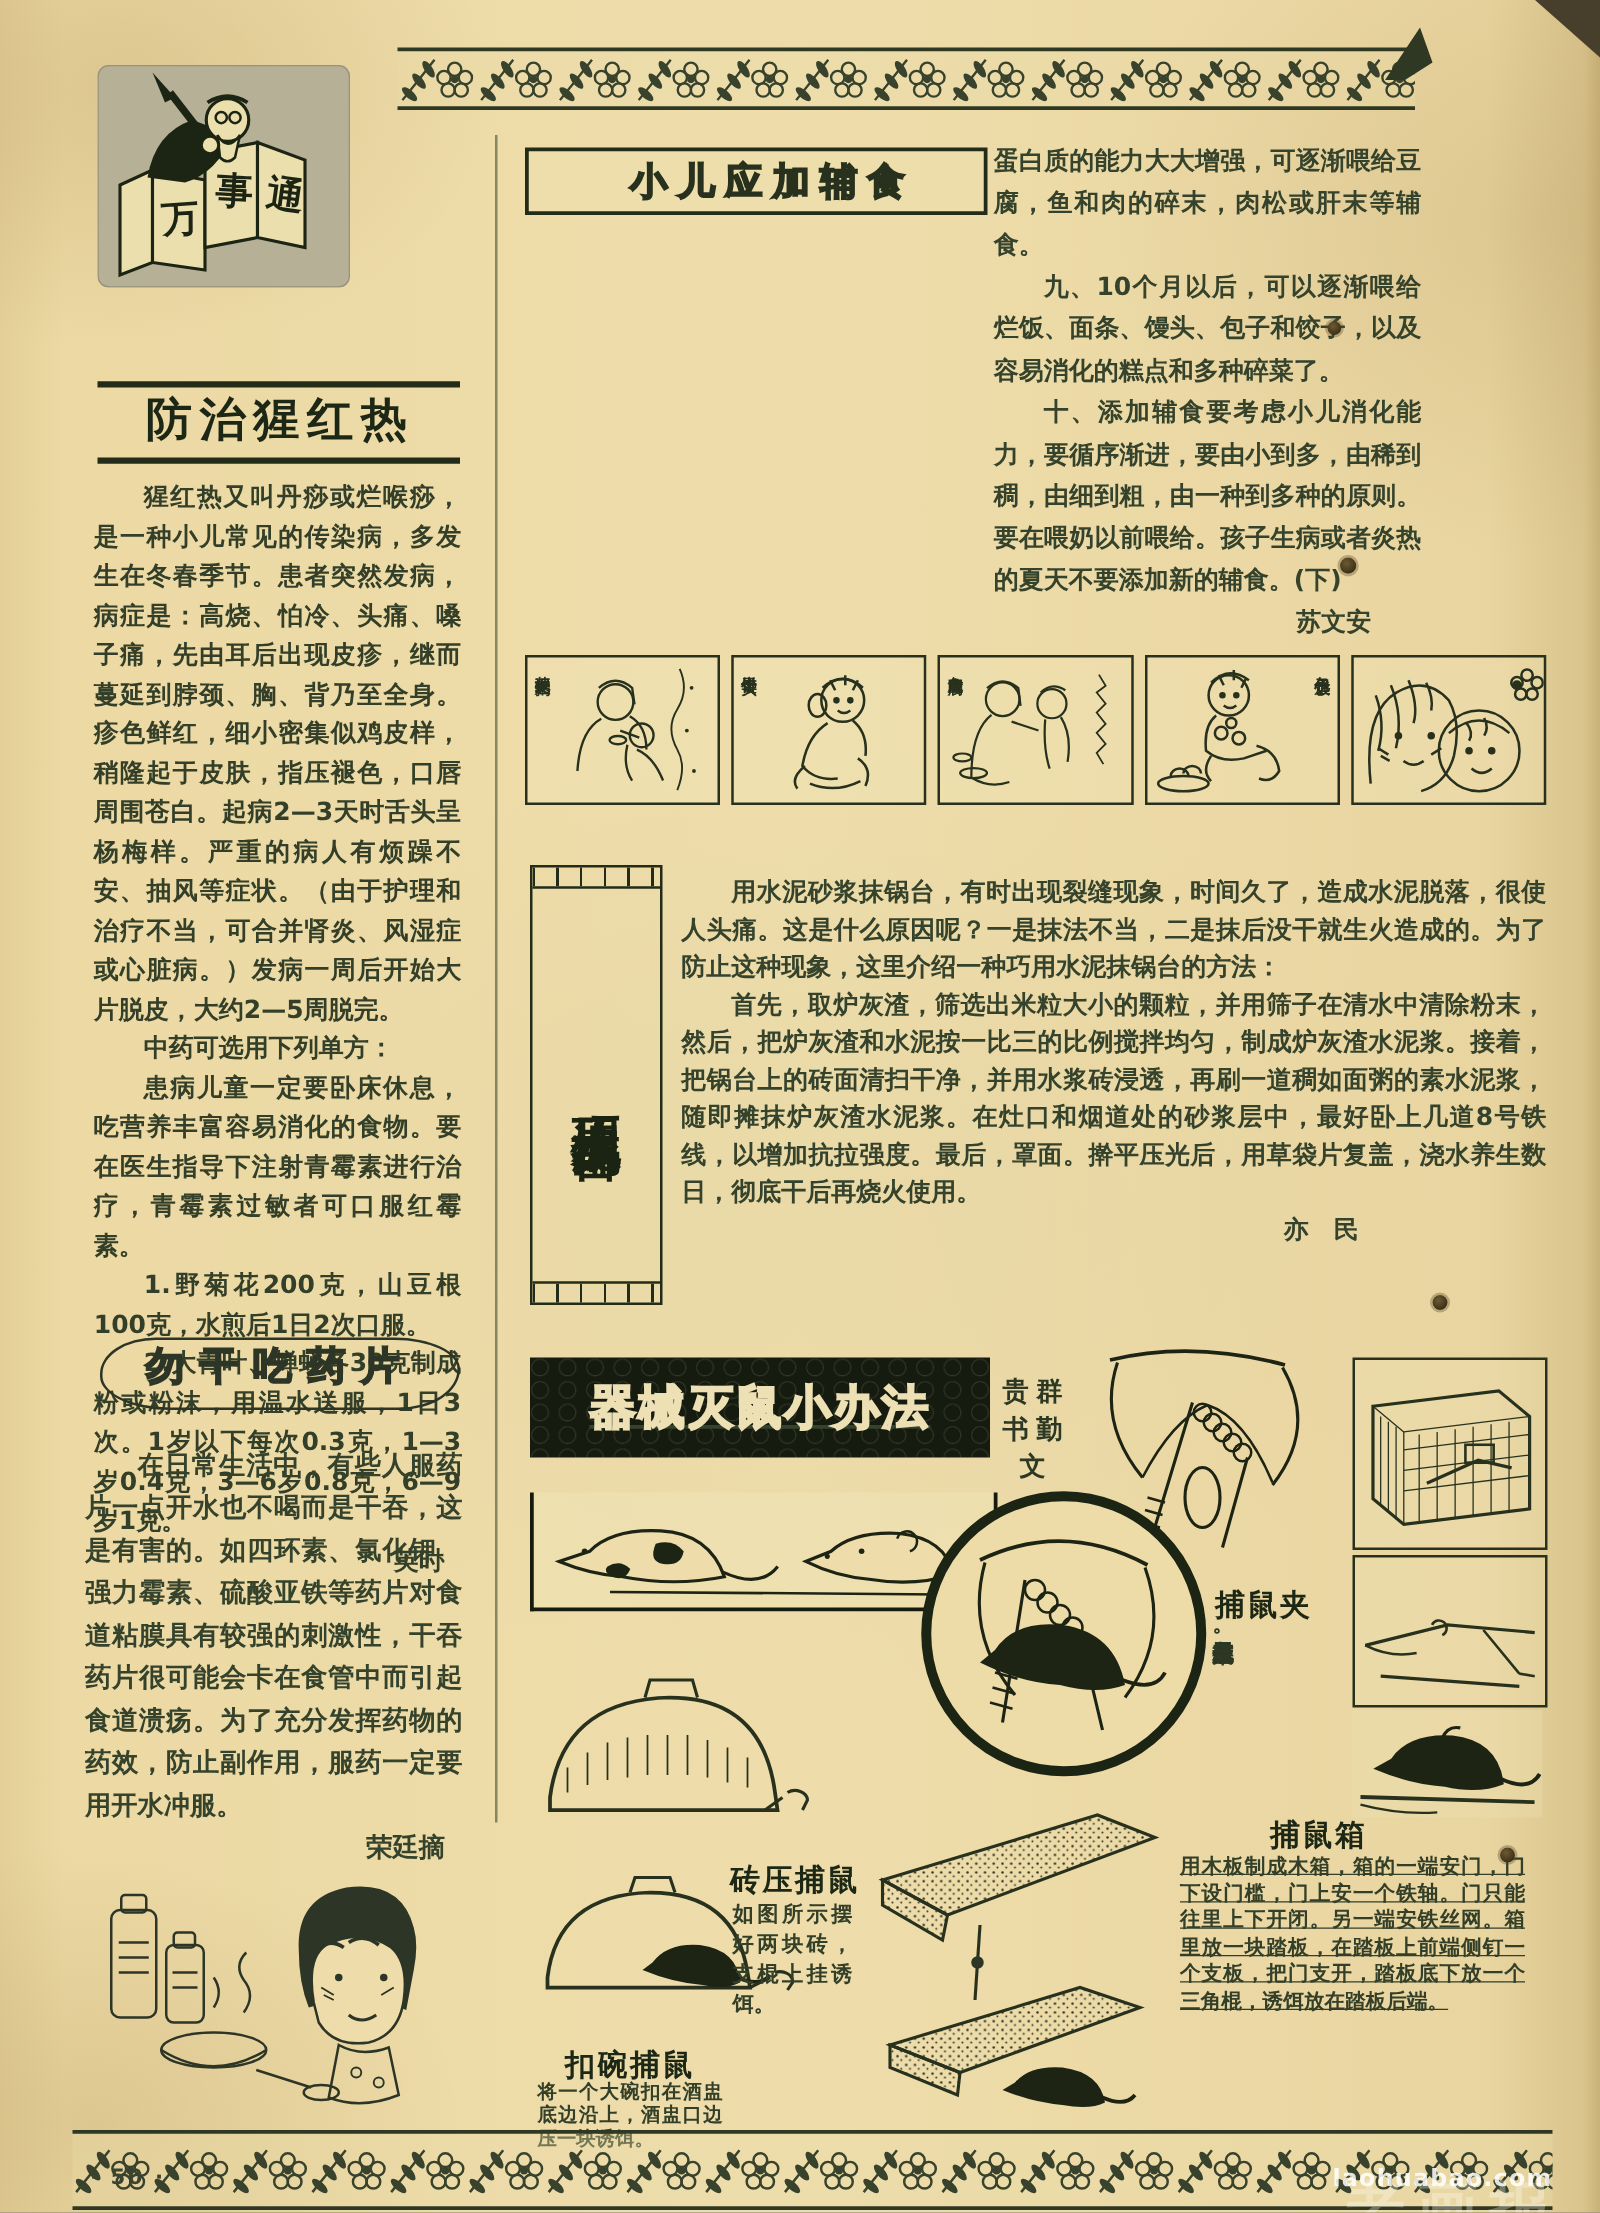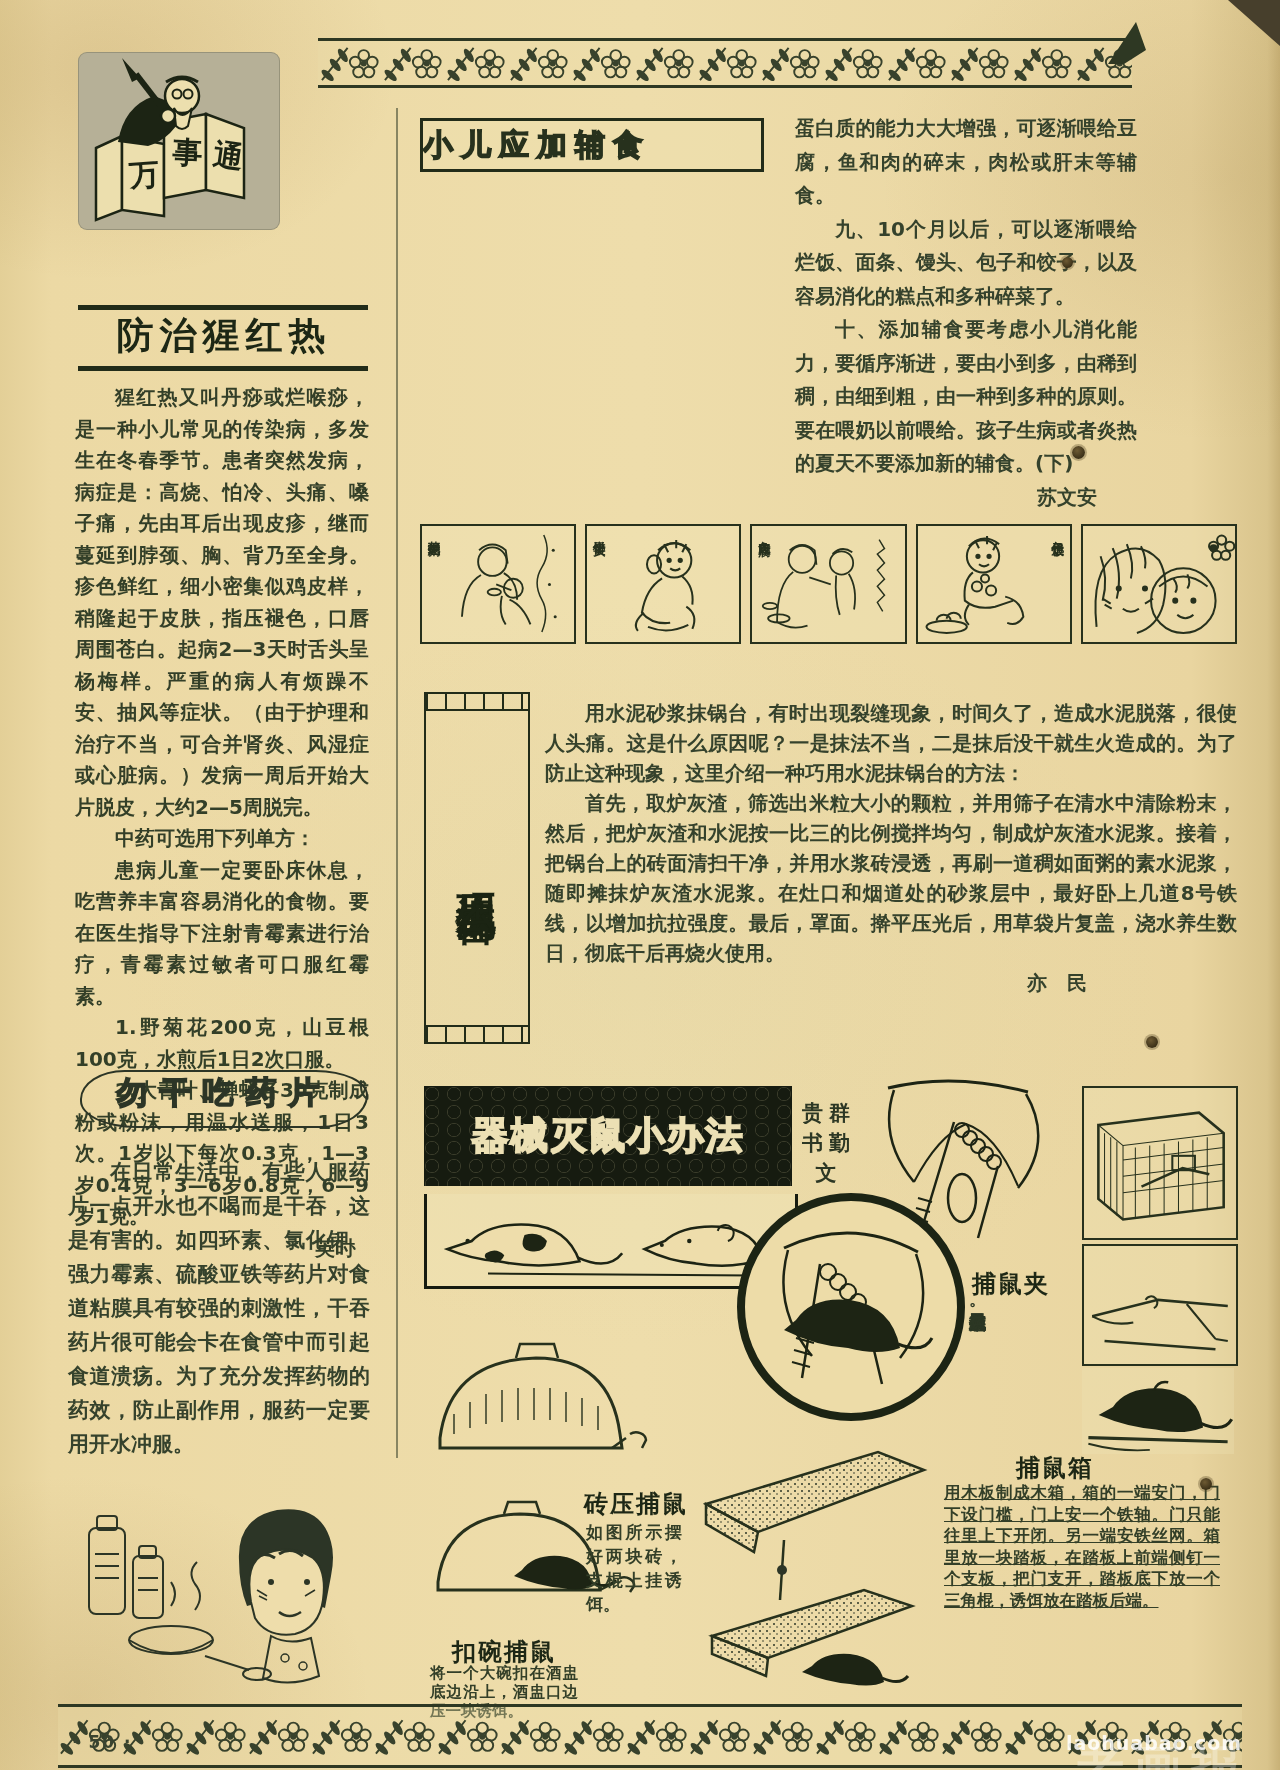--- a/index.html
+++ b/index.html
@@ -27,42 +27,42 @@
   .scartxt{left:75px;width:294px;font-size:20px;line-height:31.5px;text-align:justify;font-weight:600;color:#333f28;}
   .scartxt p{margin:0;}
   .ind{text-indent:2em;}
   .author-line{text-align:right;font-weight:700;padding-right:14px;}
   
   #pills-title{left:80px;top:1070px;width:284px;height:54px;border:2.5px solid #2c3526;border-radius:46px 54px 50px 58px/30px 26px 34px 28px;display:flex;align-items:flex-start;justify-content:center;}
   #pills-title span{font-size:31px;font-weight:900;letter-spacing:12px;color:transparent;-webkit-text-stroke:1.6px #2c3526;white-space:nowrap;}
   #pills-text{left:68px;top:1155px;width:302px;font-size:21px;line-height:34px;text-align:justify;font-weight:600;}
   #pills-text p{margin:0;}
   
-  #infant-title{left:420px;top:118px;width:338px;height:48px;border:3px solid #222c19;display:flex;align-items:center;justify-content:flex-start;background:rgba(238,224,176,.4);}
+  #infant-title{left:420px;top:118px;width:338px;height:48px;border:3px solid #222c19;display:flex;align-items:center;justify-content:center;background:rgba(238,224,176,.4);padding-left:26px;}
   #infant-title span{font-size:30px;font-weight:900;letter-spacing:8px;color:transparent;-webkit-text-stroke:1.5px #27311d;white-space:nowrap;}
   .infcol{font-size:20px;line-height:33.5px;text-align:justify;font-weight:600;}
   .infcol p{margin:0;}
   #inf-left{left:420px;top:196px;width:338px;}
   #inf-right{left:795px;top:112px;width:342px;}
   
   #comics{left:420px;top:524px;width:817px;height:120px;display:flex;gap:9px;}
   .panel{position:relative;border:2.5px solid #27311d;flex:1;background:rgba(240,228,182,.35);}
   .cap{position:absolute;top:5px;left:5px;writing-mode:vertical-rl;text-orientation:upright;font-size:12.5px;font-weight:700;letter-spacing:1px;color:#27311d;line-height:14px;}
   .cap.right{left:auto;right:5px;}
   .panel svg{position:absolute;inset:0;width:100%;height:100%;}
   
   #cement-vtitle{left:424px;top:692px;width:102px;height:348px;border:2.5px solid #222c19;display:flex;flex-direction:column;align-items:stretch;}
   .brickstrip{height:15px;border-bottom:2px solid #222c19;background:repeating-linear-gradient(90deg,#222c19 0 2px,transparent 2px 19px);}
   .brickstrip.bot{border-bottom:0;border-top:2px solid #222c19;}
   #cement-vtitle .vt{flex:1;display:flex;align-items:center;justify-content:center;writing-mode:vertical-rl;text-orientation:upright;font-size:40px;font-weight:900;color:#1b2413;letter-spacing:2px;}
   #cement-text{left:545px;top:698px;width:692px;font-size:20px;line-height:30px;text-align:justify;font-weight:600;}
   #cement-text p{margin:0;}
   
-  #rat-banner{left:424px;top:1086px;width:368px;height:100px;background:#161b10;display:flex;align-items:center;justify-content:center;
-    background-image:radial-gradient(circle 7px at 8px 8px, transparent 6px, rgba(220,210,160,.18) 6.5px, transparent 7.5px);background-size:22px 18px;}
+  #rat-banner{left:424px;top:1086px;width:368px;height:80px;background:#161b10;display:flex;align-items:center;justify-content:center;
+    background-image:radial-gradient(circle 7px at 8px 8px, transparent 6px, rgba(220,210,160,.18) 6.5px, transparent 7.5px);background-size:22px 18px;text-decoration:underline;}
   #rat-banner span{font-size:37px;font-weight:900;letter-spacing:2px;color:#161b10;-webkit-text-stroke:2px #ece0b4;white-space:nowrap;}
   #rat-rats{left:424px;top:1194px;width:368px;height:92px;border:3px solid #161b10;border-top:0;background:rgba(240,228,182,.5);}
   .credits{left:800px;top:1098px;width:58px;font-size:21px;font-weight:700;color:#2c3724;line-height:30px;letter-spacing:6px;text-align:center;}
   .illus{border:2.5px solid #27311d;background:rgba(240,228,182,.3);}
   .trap-label{font-size:24px;font-weight:900;color:#1d2715;letter-spacing:2px;white-space:nowrap;}
   .trap-note{writing-mode:vertical-rl;text-orientation:upright;font-size:17px;font-weight:700;line-height:24px;color:#2c3724;}
   .trap-text{font-size:16.5px;line-height:21.5px;text-align:justify;font-weight:600;color:#333f28;}
   
   #page-num{left:72px;top:1732px;font-size:17px;font-weight:600;color:#3a4430;letter-spacing:2px;}
   #wm-site{right:38px;top:1732px;font-size:19px;color:rgba(255,255,255,.85);font-weight:600;letter-spacing:1px;}
@@ -342,20 +342,21 @@
     <p class="ind">1.野菊花200克，山豆根100克，水煎后1日2次口服。</p>
     <p class="ind">2.大青叶、蝉蜕各30克制成粉或粉沫，用温水送服，1日3次。1岁以下每次0.3克，1—3岁0.4克，3—6岁0.8克，6—9岁1克。</p>
     <p class="author-line">英时</p>
   </div>
 
   <div class="abs" id="pills-title">
     <span>勿干吃药片</span>
   </div>
   <div class="abs" id="pills-text">
     <p class="ind">在日常生活中，有些人服药片一点开水也不喝而是干吞，这是有害的。如四环素、氯化钾、强力霉素、硫酸亚铁等药片对食道粘膜具有较强的刺激性，干吞药片很可能会卡在食管中而引起食道溃疡。为了充分发挥药物的药效，防止副作用，服药一定要用开水冲服。</p>
+    <p class="author-line">荣廷摘</p>
   </div>
 
   <svg class="abs" style="left:75px;top:1490px;" width="295" height="205" viewBox="0 0 295 205">
     <g stroke="#2c3526" stroke-width="2" fill="none">
       <rect x="14" y="38" width="36" height="86" rx="7"></rect>
       <rect x="22" y="26" width="20" height="14" rx="3"></rect>
       <line x1="20" y1="64" x2="44" y2="64"></line>
         <line x1="20" y1="76" x2="44" y2="76"></line>
         <line x1="20" y1="88" x2="44" y2="88"></line>
       <rect x="58" y="66" width="30" height="62" rx="6"></rect>

